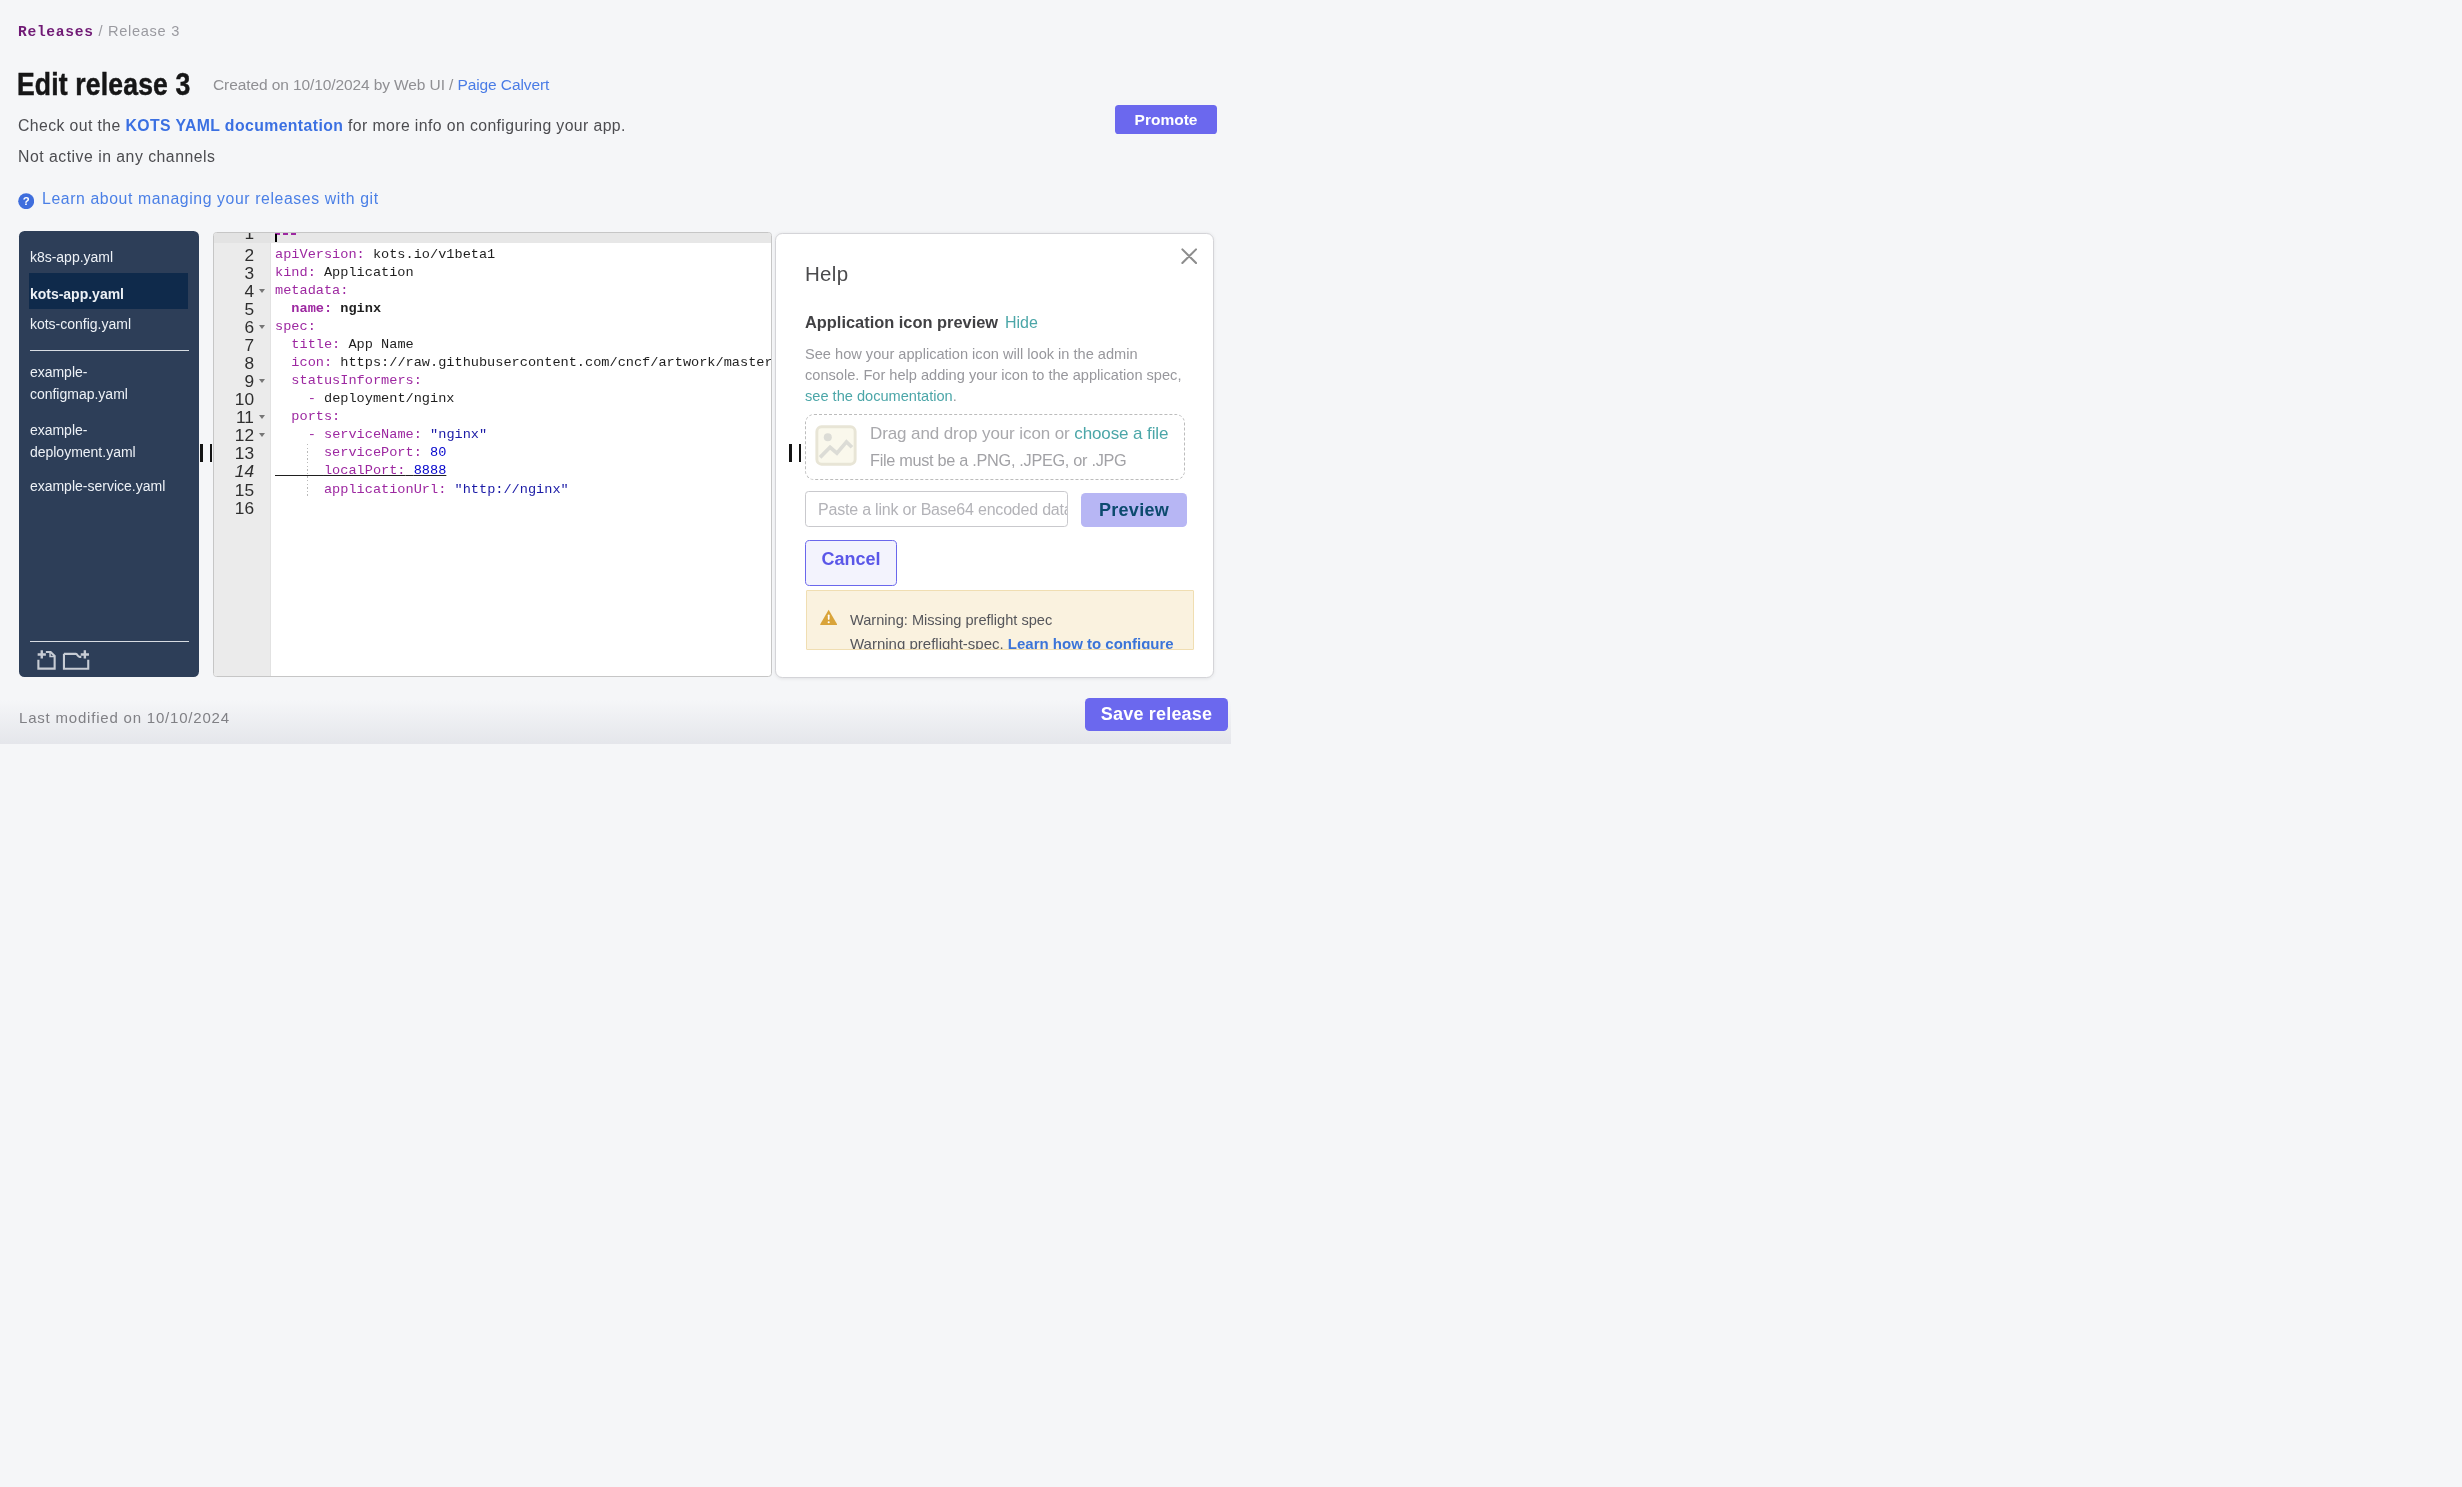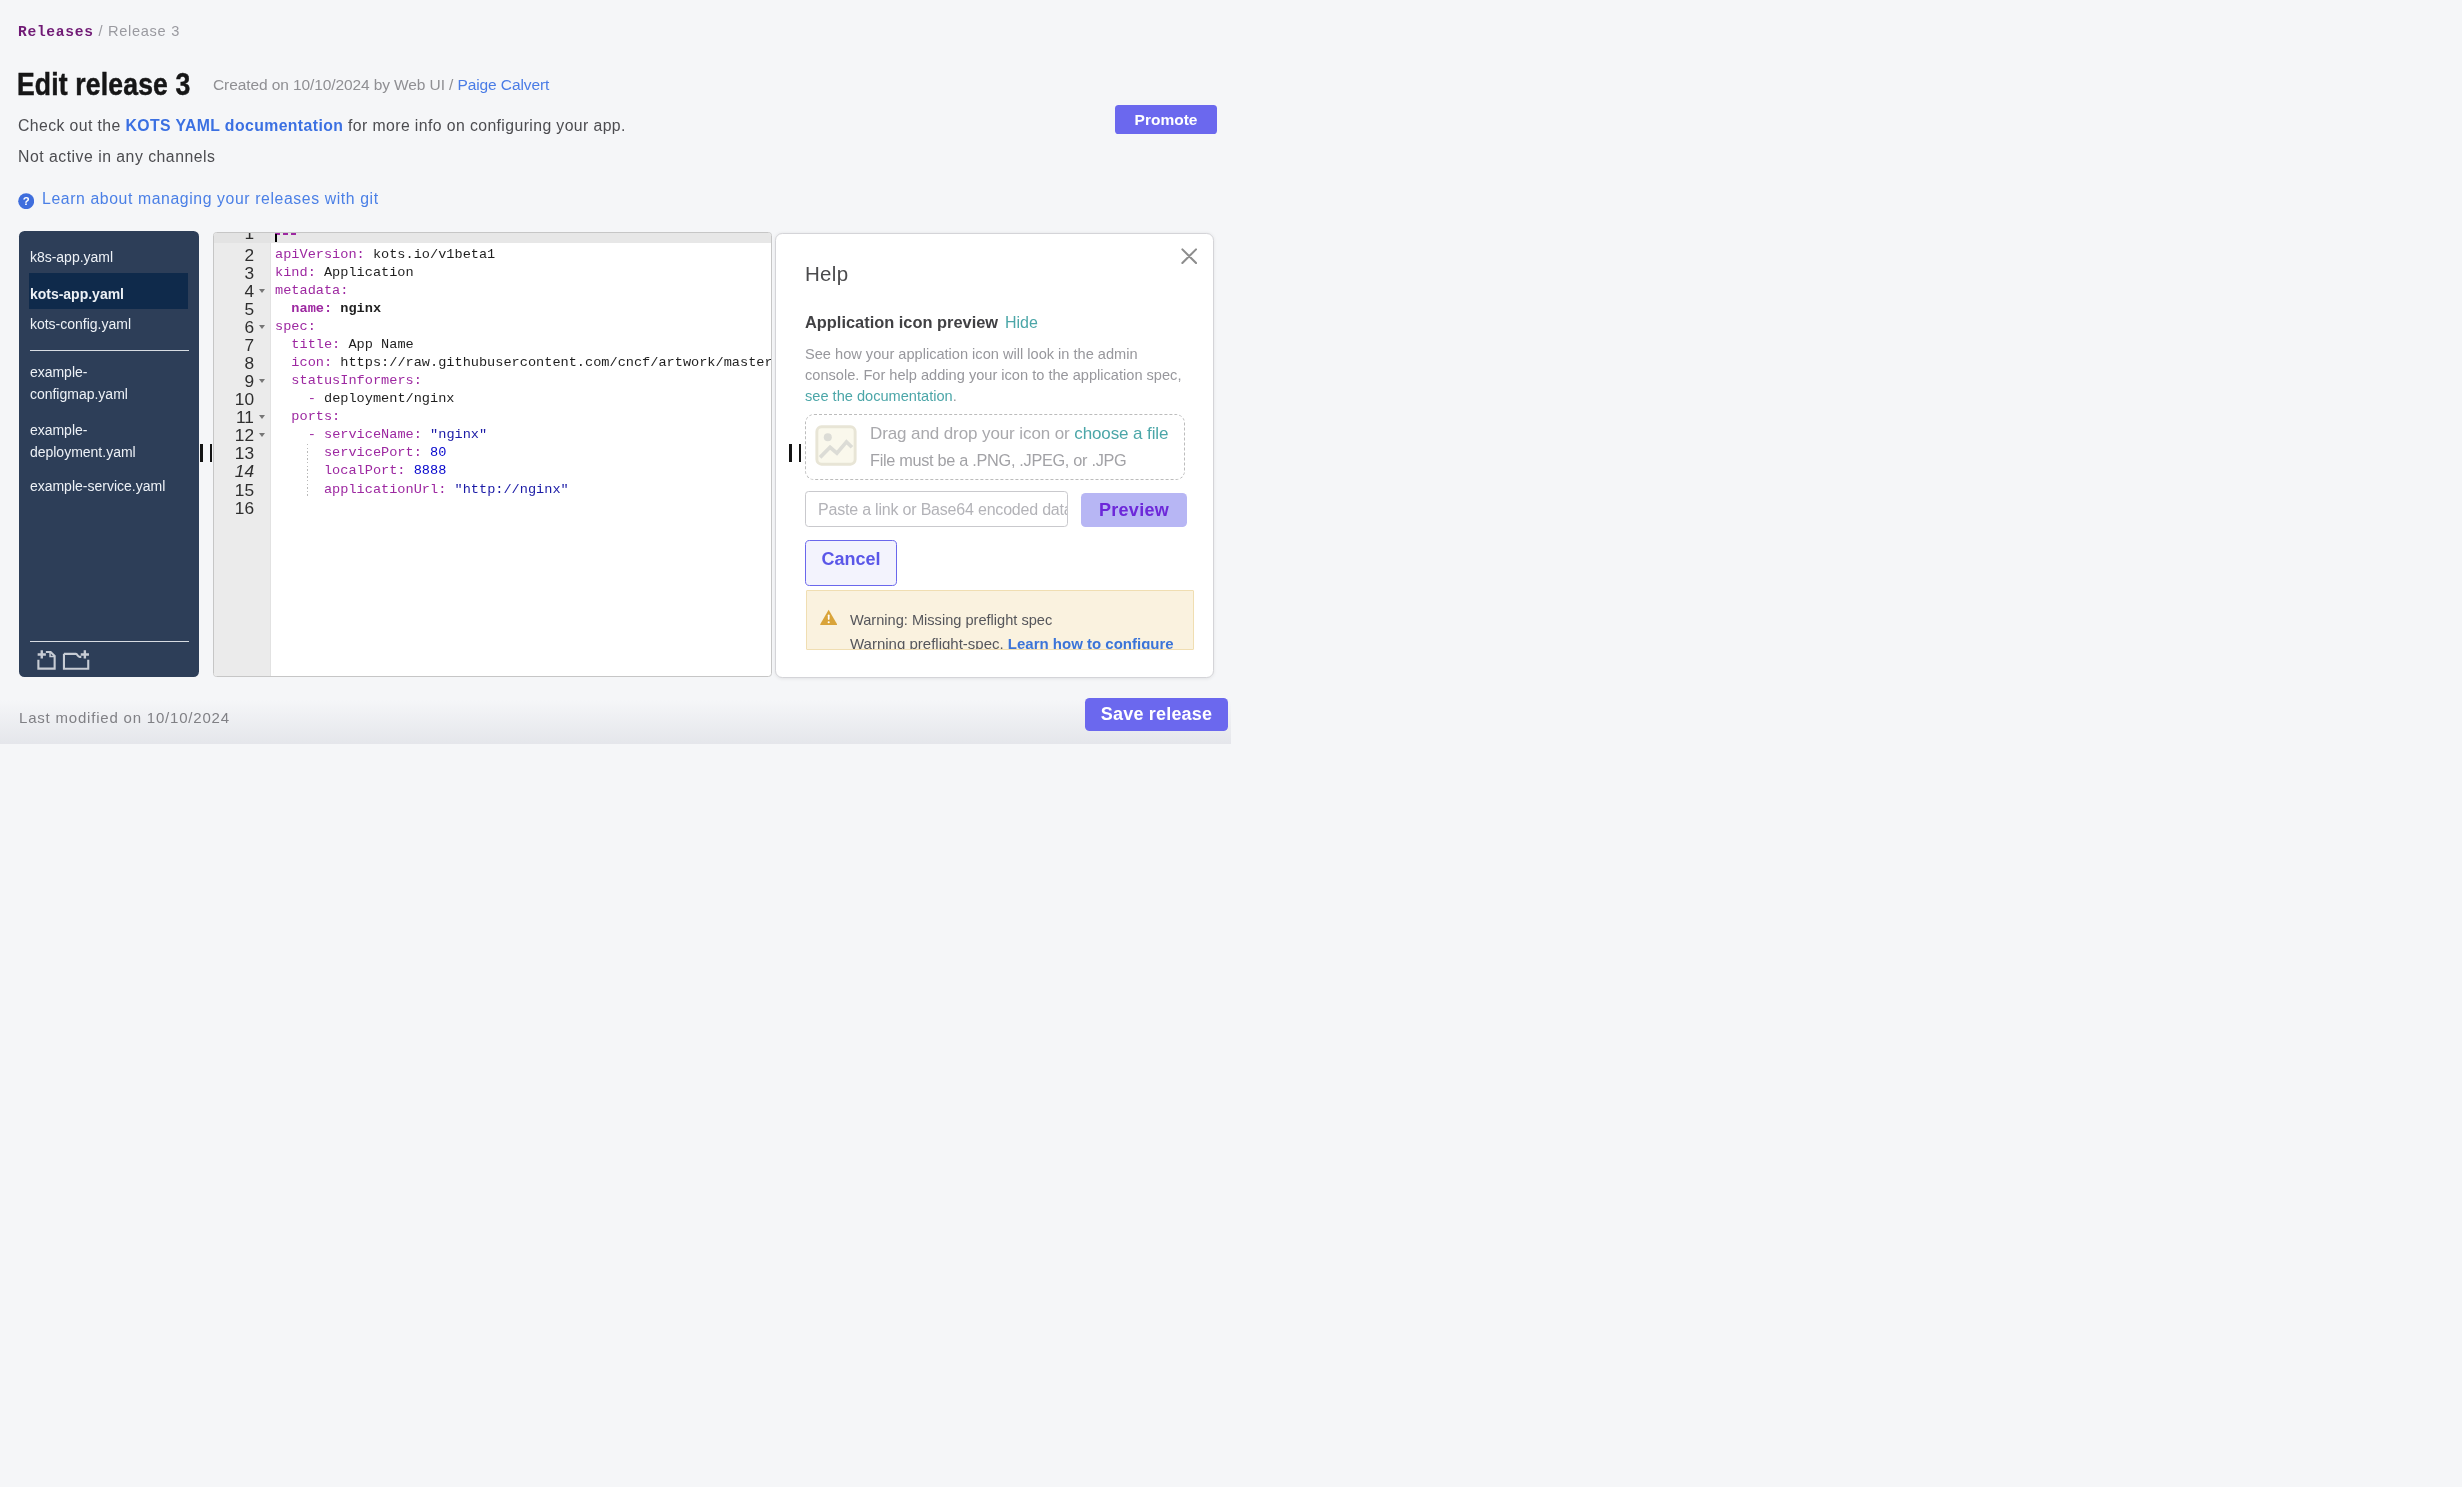--- a/index.html
+++ b/index.html
@@ -58,21 +58,21 @@
   .helppara a { color:#4ba6a8; text-decoration:none; }
   .dropzone { left:29px; top:180px; width:380px; height:66px; border:1.4px dashed #bcbcbc; border-radius:9px; }
   .dz1 { left:94px; top:190px; font-size:17px; letter-spacing:-0.1px; color:#a9a9ad; }
   .dz1 a { color:#4ba6a8; text-decoration:none; }
   .dz2 { left:94px; top:217px; font-size:16.3px; letter-spacing:-0.3px; color:#a2a2a6; }
   .ibox { left:39px; top:191px; }
   .input { left:29px; top:257px; width:263px; height:36px; border:0.9px solid #c9c9cd; border-radius:3.6px;
            background:#fff; font-size:16px; letter-spacing:-0.2px; color:#b3b3b8; line-height:36px; padding-left:12px;
            white-space:nowrap; overflow:hidden; }
   .btn-preview { left:305px; top:259px; width:106px; height:34px; border-radius:4.6px; background:#b7b6f4;
-                 color:#6d28d9; font-weight:700; font-size:18px; letter-spacing:0.3px; text-align:center; line-height:34px; }
+                 color:#0c4a6e; font-weight:700; font-size:18px; letter-spacing:0.3px; text-align:center; line-height:34px; }
   .btn-cancel { left:29px; top:306px; width:92px; height:46px; border-radius:4.6px; background:#f3f3fd;
                 border:1.4px solid #6a67ec; color:#5a56e8; font-weight:700; font-size:18px;
                 text-align:center; line-height:36px; }
   .warn { left:30px; top:356px; width:388px; height:60px; background:#faf2df;
           border:0.9px solid #f0deb2; border-radius:1px; overflow:hidden; }
   .w1 { position:absolute; left:43px; top:21px; font-size:14.6px; color:#55565b; }
   .w2 { position:absolute; left:43px; top:44px; font-size:15px; color:#55565b; white-space:nowrap; }
   .w2 b { color:#3b74d8; }
   .wicon { position:absolute; left:13.2px; top:18px; }
 
@@ -159,21 +159,21 @@
     <div class="cl" style="top:49px;"><span class="k">metadata:</span></div>
     <div class="cl" style="top:67px;font-weight:bold;">  <span class="k">name:</span> nginx</div>
     <div class="cl" style="top:85px;"><span class="k">spec:</span></div>
     <div class="cl" style="top:103px;">  <span class="k">title:</span> App Name</div>
     <div class="cl" style="top:121px;">  <span class="k">icon:</span> https://raw.githubusercontent.com/cncf/artwork/master/projects/kubernetes</div>
     <div class="cl" style="top:139px;">  <span class="k">statusInformers:</span></div>
     <div class="cl" style="top:157px;">    <span class="k">-</span> deployment/nginx</div>
     <div class="cl" style="top:175px;">  <span class="k">ports:</span></div>
     <div class="cl" style="top:193px;">    <span class="k">-</span> <span class="k">serviceName:</span> <span class="s">"nginx"</span></div>
     <div class="cl" style="top:211px;">      <span class="k">servicePort:</span> <span class="n">80</span></div>
-    <div class="cl" style="top:229px;">      <span class="k">localPort:</span> <span class="n">8888</span></div>
+    <div class="cl" style="top:229px;text-decoration:underline;">      <span class="k">localPort:</span> <span class="n">8888</span></div>
     <div class="cl" style="top:248px;">      <span class="k">applicationUrl:</span> <span class="s">"http://nginx"</span></div>
     <div class="iguide"></div>
   </div>
 
   <div class="abs help">
     <svg class="hp" style="left:405px; top:14px;" width="16.4" height="16.4" viewBox="0 0 18 18">
       <path d="M1.5 1.5 L16.5 16.5 M16.5 1.5 L1.5 16.5" stroke="#8d8d8d" stroke-width="2.3" stroke-linecap="round"></path>
     </svg>
     <div class="hp help-title">Help</div>
     <div class="hp aip">Application icon preview</div>

